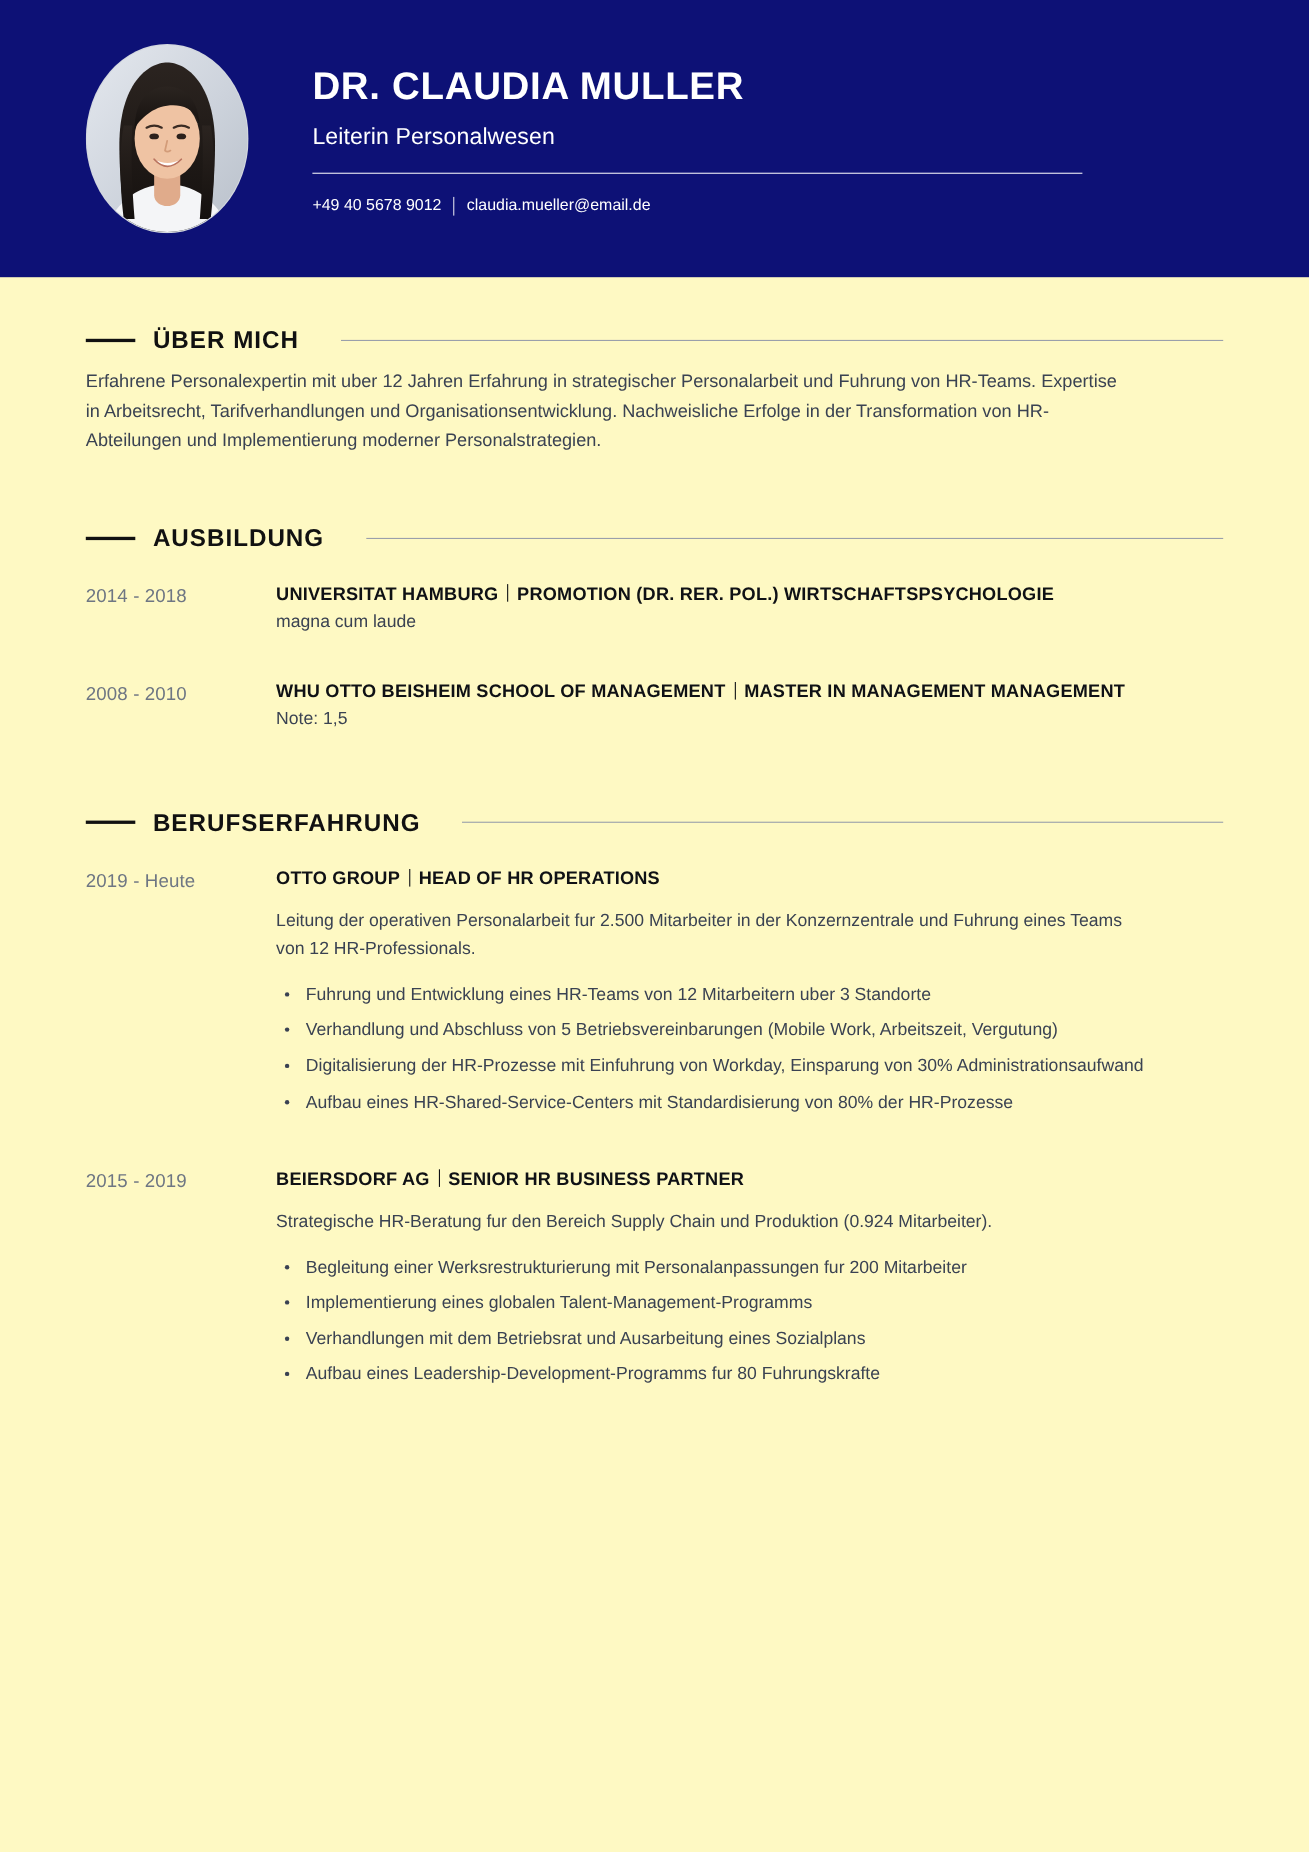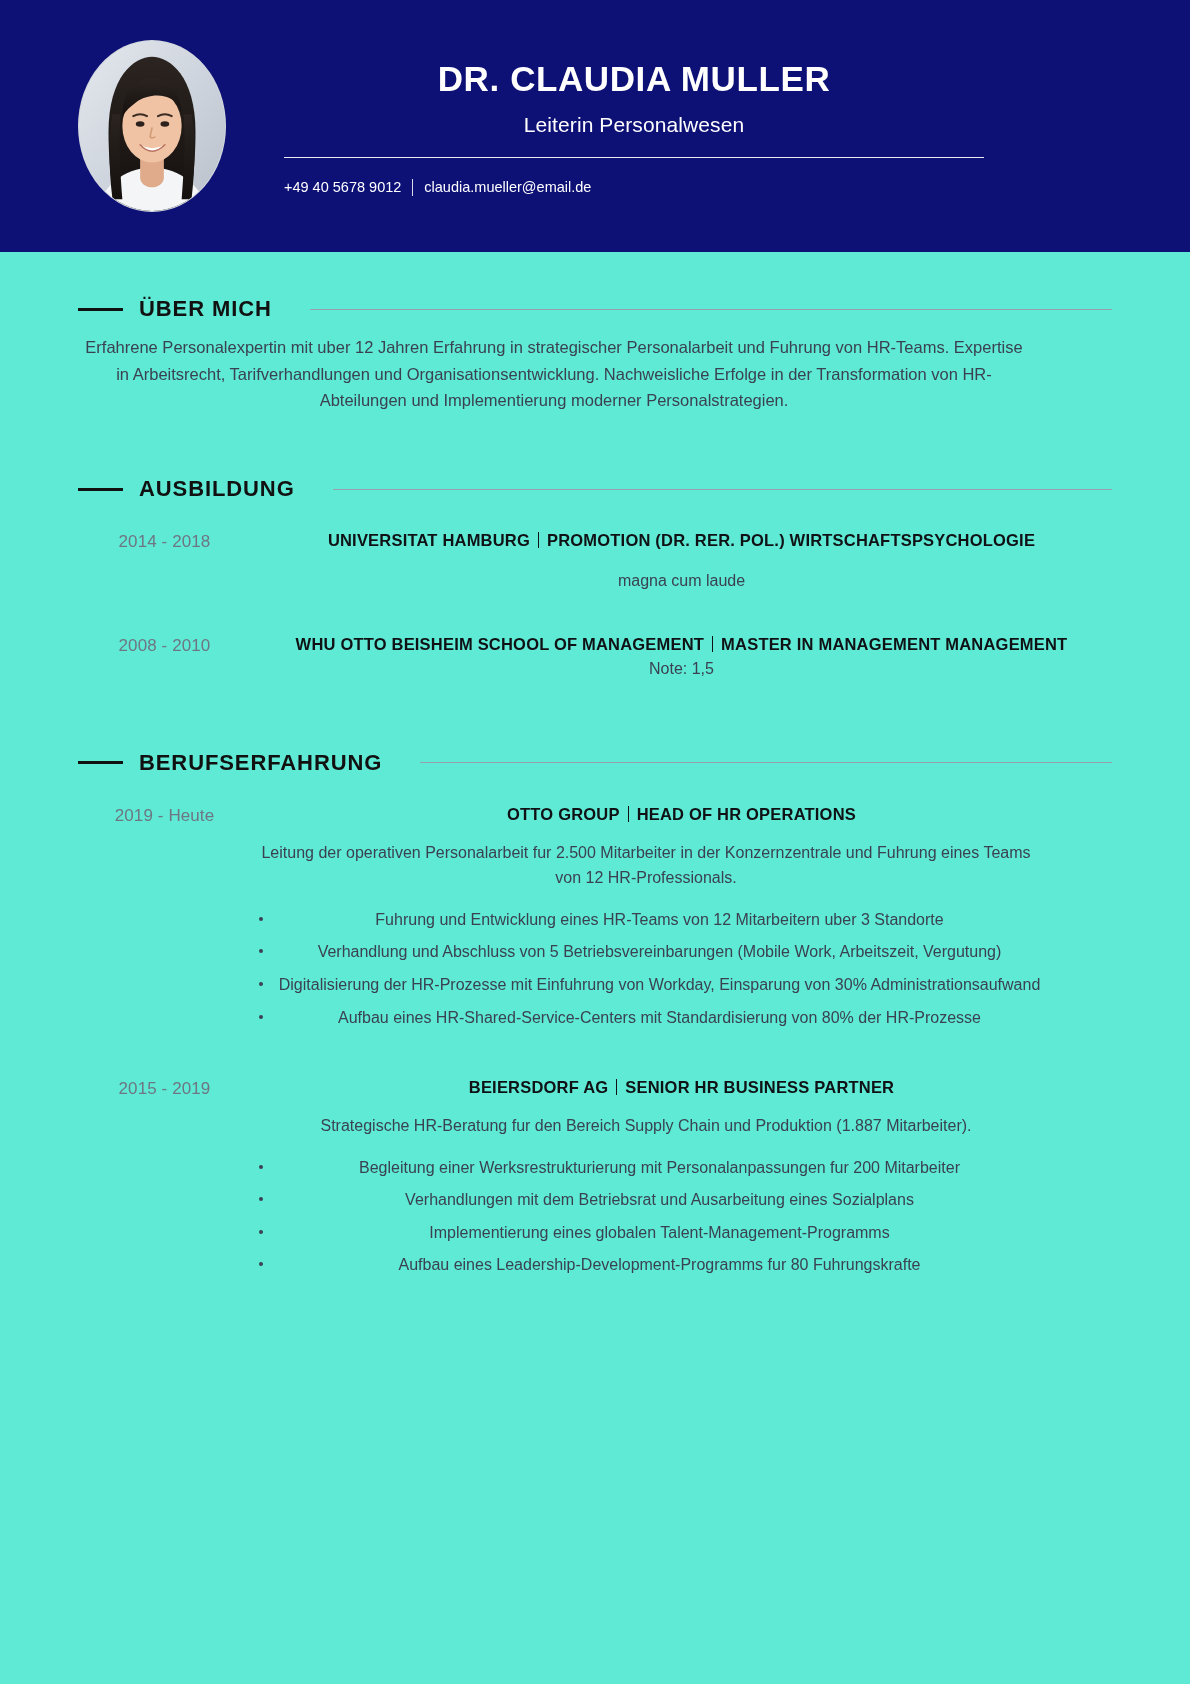--- a/index.html
+++ b/index.html
@@ -7,23 +7,22 @@
   html, body {
     width: 1190px;
     background: #e9e9ea;
     font-family: "Liberation Sans", sans-serif;
   }
 
   .page {
     position: relative;
     width: 1190px;
     height: 1684px;
-    background: #5eead4;
+    background: #fef9c3;
     overflow: hidden;
-    text-align: center;
   }
 
   
   .header {
     position: relative;
     height: 252px;
     background: #0d1176;
     display: flex;
     align-items: center;
     padding-left: 78px;
@@ -157,21 +156,21 @@
   .entry-title .sep {
     display: inline-block;
     width: 1px;
     height: 16px;
     background: #0f1115;
     vertical-align: -2px;
     margin: 0 8px;
   }
 
   .entry-sub {
-    margin-top: 16px;
+    margin-top: 1px;
     font-size: 16px;
     color: #3a4252;
     line-height: 1.6;
   }
   .entry-sub--tight { margin-top: 1px; }
 
   .entry-desc {
     margin-top: 14px;
     font-size: 16px;
     line-height: 1.6;
@@ -326,25 +325,25 @@
           </ul>
         </div>
       </div>
 
       <div class="entry entry--gap">
         <div class="entry-date">2015 - 2019</div>
         <div class="entry-body">
           <div class="entry-title">
             <span>BEIERSDORF AG</span><span class="sep"></span><span>SENIOR HR BUSINESS PARTNER</span>
           </div>
-          <p class="entry-desc">Strategische HR-Beratung fur den Bereich Supply Chain und Produktion (1.887 Mitarbeiter).</p>
+          <p class="entry-desc">Strategische HR-Beratung fur den Bereich Supply Chain und Produktion (0.924 Mitarbeiter).</p>
           <ul class="bullets">
             <li>Begleitung einer Werksrestrukturierung mit Personalanpassungen fur 200 Mitarbeiter</li>
+            <li>Implementierung eines globalen Talent-Management-Programms</li>
             <li>Verhandlungen mit dem Betriebsrat und Ausarbeitung eines Sozialplans</li>
-            <li>Implementierung eines globalen Talent-Management-Programms</li>
             <li>Aufbau eines Leadership-Development-Programms fur 80 Fuhrungskrafte</li>
           </ul>
         </div>
       </div>
     </div>
 
   </div>
 </div>
 
 </body></html>

